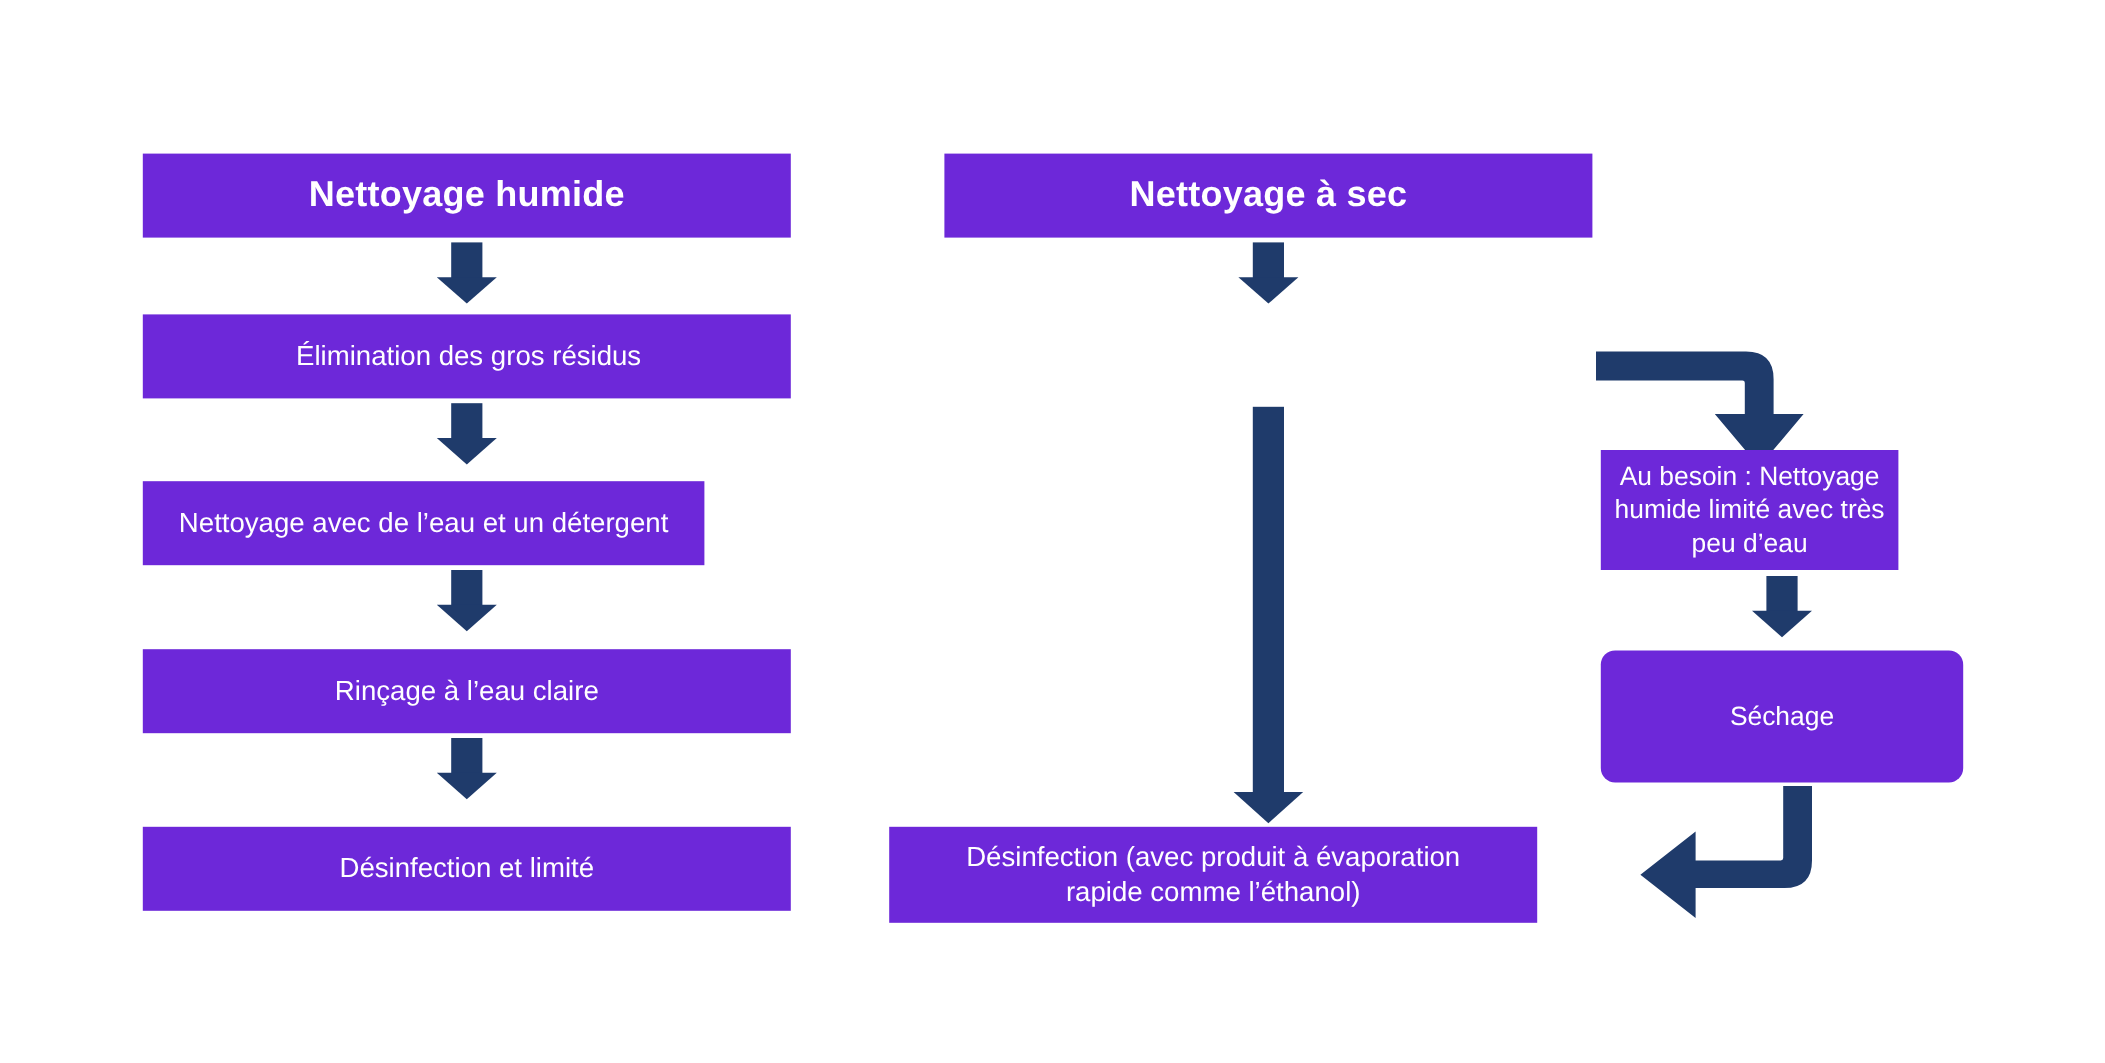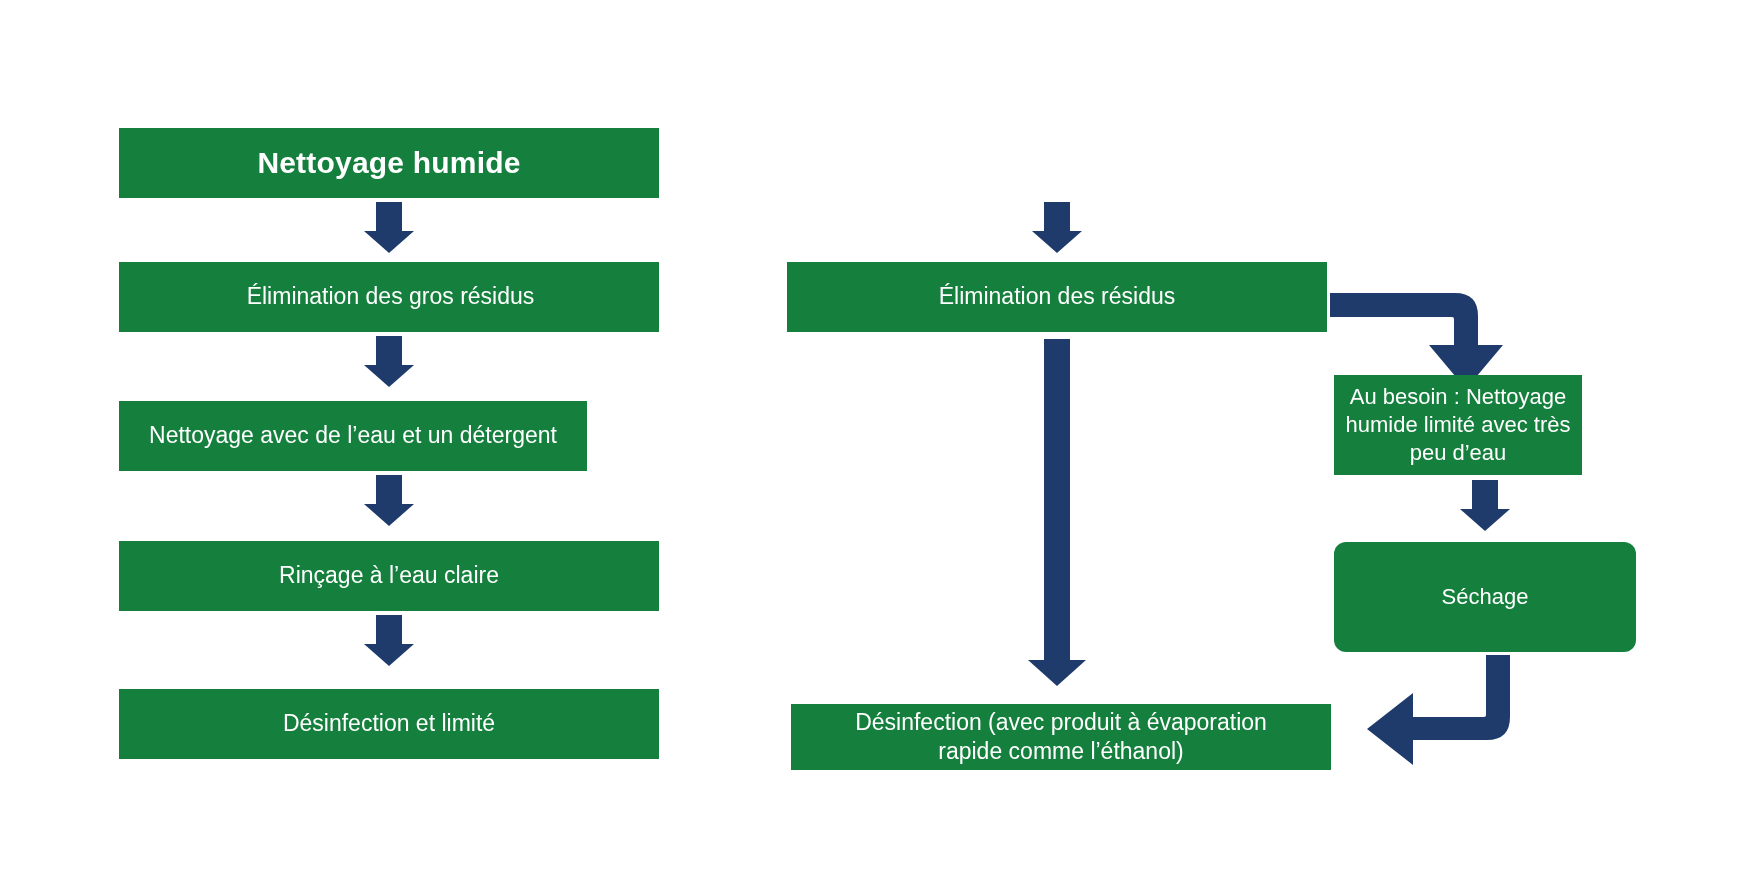--- a/index.html
+++ b/index.html
@@ -15,21 +15,21 @@
   #canvas {
     position: relative;
     width: 1754px;
     height: 886px;
     background: #ffffff;
     overflow: hidden;
   }
 
   .box {
     position: absolute;
-    background: #15803d;
+    background: #6d28d9;
     color: #ffffff;
     display: flex;
     align-items: center;
     justify-content: center;
     text-align: center;
     box-sizing: border-box;
     padding: 2px 10px;
     line-height: 1.28;
   }
   .box .label {
@@ -119,36 +119,36 @@
 
   <div class="arrow-down" style="left:346px; top:615px; width:86px; height:54px;">
     <div class="shaft" style="width:26px; height:34px;"></div>
     <div class="head" style="border-top-width:22px; border-left-width:25px; border-right-width:25px;"></div>
   </div>
 
   <div class="box step-box" style="left:119px; top:689px; width:540px; height:70px;">
     <span class="label">Désinfection et limité</span>
   </div>
 
+  <div class="box header-box" style="left:787px; top:128px; width:540px; height:70px;">
+    <span class="label">Nettoyage à sec</span>
+  </div>
 
   <div class="arrow-down" style="left:1014px; top:202px; width:86px; height:54px;">
     <div class="shaft" style="width:26px; height:34px;"></div>
     <div class="head" style="border-top-width:22px; border-left-width:25px; border-right-width:25px;"></div>
   </div>
 
-  <div class="box step-box" style="left:787px; top:262px; width:540px; height:70px;">
-    <span class="label">Élimination des résidus</span>
-  </div>
 
   <div class="arrow-down" style="left:1014px; top:339px; width:86px; height:350px;">
     <div class="shaft" style="width:26px; height:325px;"></div>
     <div class="head" style="border-top-width:26px; border-left-width:29px; border-right-width:29px;"></div>
   </div>
 
-  <div class="box step-box" style="left:791px; top:689px; width:540px; height:66px;margin-top:15px;">
+  <div class="box step-box" style="left:741px; top:689px; width:540px; height:80px;">
     <span class="label">Désinfection (avec produit à évaporation
 rapide comme l’éthanol)</span>
   </div>
 
   <svg class="elbow" style="left:1330px; top:283px;" width="210" height="110" viewBox="0 0 210 110">
     <path d="M 0 10 L 125 10 Q 148 10 148 33 L 148 62 L 173 62 L 136 106 L 99 62 L 124 62 L 124 36 Q 124 34 122 34 L 0 34 Z" fill="#1F3B6B"></path>
   </svg>
 
   <div class="box small-box" style="left:1334px; top:375px; width:248px; height:100px;">
     <span class="label">Au besoin : Nettoyage

